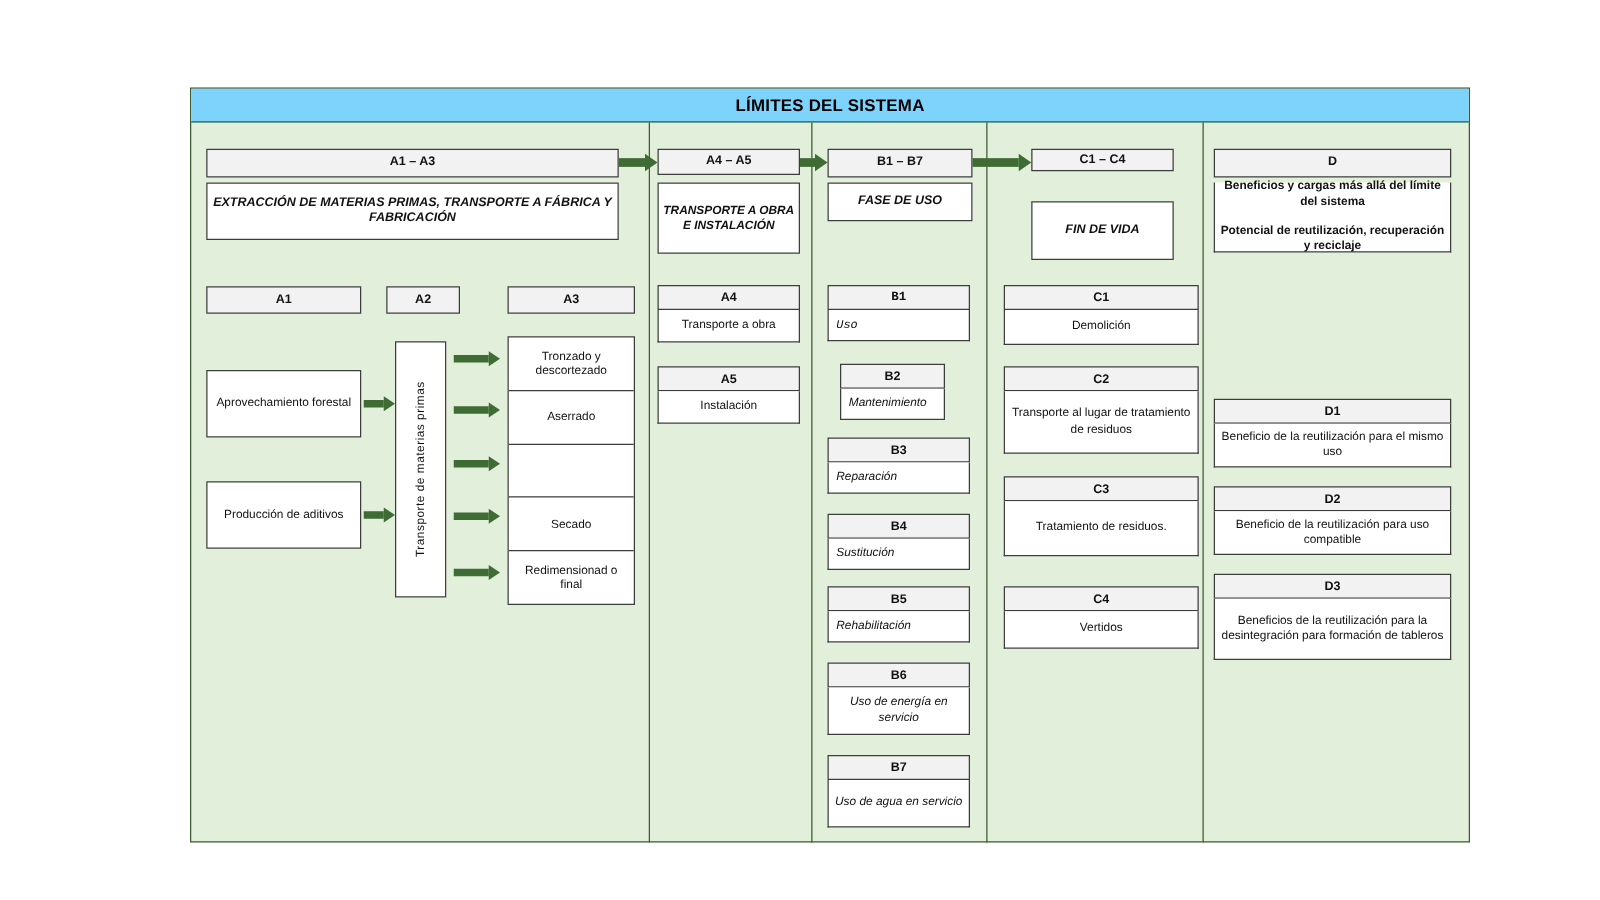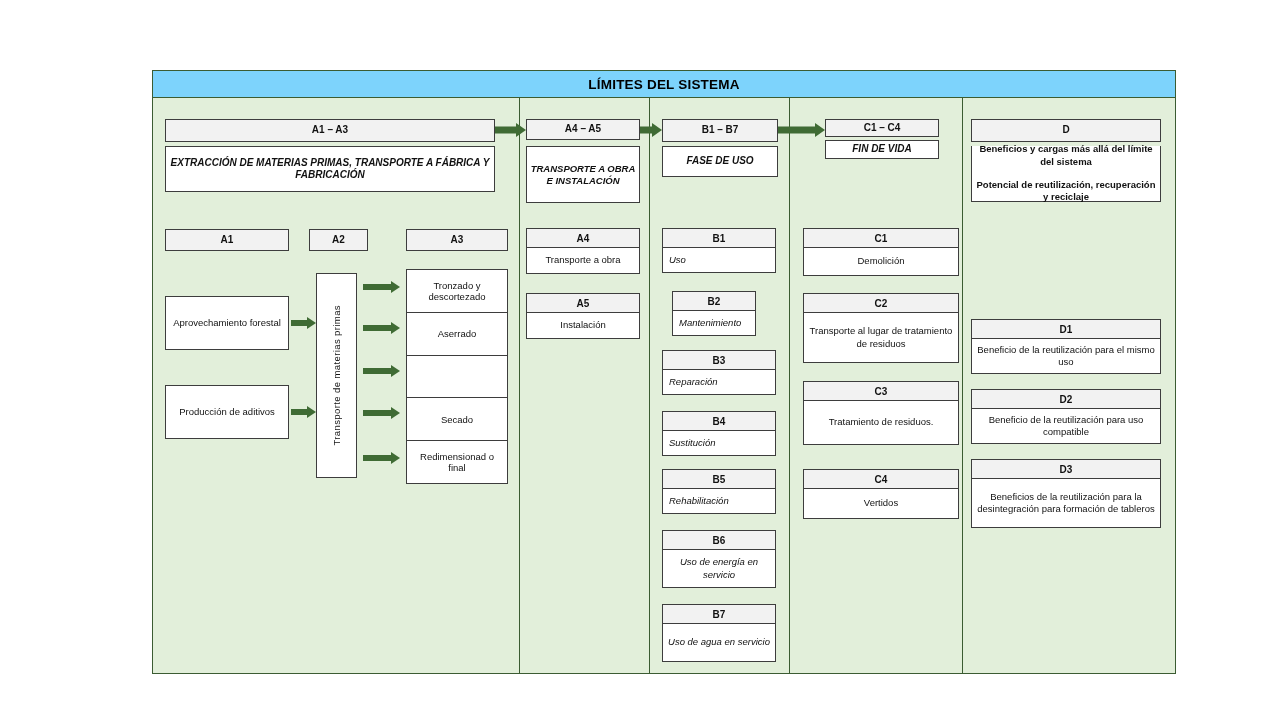--- a/index.html
+++ b/index.html
@@ -149,21 +149,21 @@
       <div class="g-body" style="height:26px;">Transporte  a obra</div>
     </div>
     <div class="group" style="left:373px;top:222px;width:114px;">
       <div class="g-hdr">A5</div>
       <div class="g-body" style="height:26px;">Instalación</div>
     </div>
 
     <div class="box hdr" style="left:509px;top:48px;width:116px;height:23px;">B1 – B7</div>
     <div class="box ital" style="left:509px;top:75px;width:116px;height:31px;font-size:10px;">FASE DE USO</div>
 
-    <div class="group" style="left:509px;top:157px;width:114px;">
+    <div class="group" style="left:509px;top:157px;width:114px;font-family:Liberation Mono, monospace;">
       <div class="g-hdr">B1</div>
       <div class="g-body it" style="height:25px;">Uso</div>
     </div>
     <div class="group" style="left:509px;top:220px;width:94px;padding-left:10px;">
       <div class="g-hdr">B2</div>
       <div class="g-body it" style="height:25px;">Mantenimiento</div>
     </div>
     <div class="group" style="left:509px;top:279px;width:114px;">
       <div class="g-hdr">B3</div>
       <div class="g-body it" style="height:25px;">Reparación</div>
@@ -179,21 +179,21 @@
     <div class="group" style="left:509px;top:459px;width:114px;">
       <div class="g-hdr">B6</div>
       <div class="g-body itc" style="height:38px;">Uso de energía en servicio</div>
     </div>
     <div class="group" style="left:509px;top:533px;width:114px;">
       <div class="g-hdr">B7</div>
       <div class="g-body itc" style="height:38px;">Uso de agua en servicio</div>
     </div>
 
     <div class="box hdr" style="left:672px;top:48px;width:114px;height:18px;">C1 – C4</div>
-    <div class="box ital" style="left:672px;top:69px;width:114px;height:19px;font-size:10px;">FIN DE VIDA</div>
+    <div class="box ital" style="left:672px;top:90px;width:114px;height:47px;font-size:10px;">FIN DE VIDA</div>
 
     <div class="group" style="left:650px;top:157px;width:156px;">
       <div class="g-hdr">C1</div>
       <div class="g-body" style="height:28px;">Demolición</div>
     </div>
     <div class="group" style="left:650px;top:222px;width:156px;">
       <div class="g-hdr">C2</div>
       <div class="g-body" style="height:50px;">Transporte al lugar de tratamiento de residuos</div>
     </div>
     <div class="group" style="left:650px;top:310px;width:156px;">

